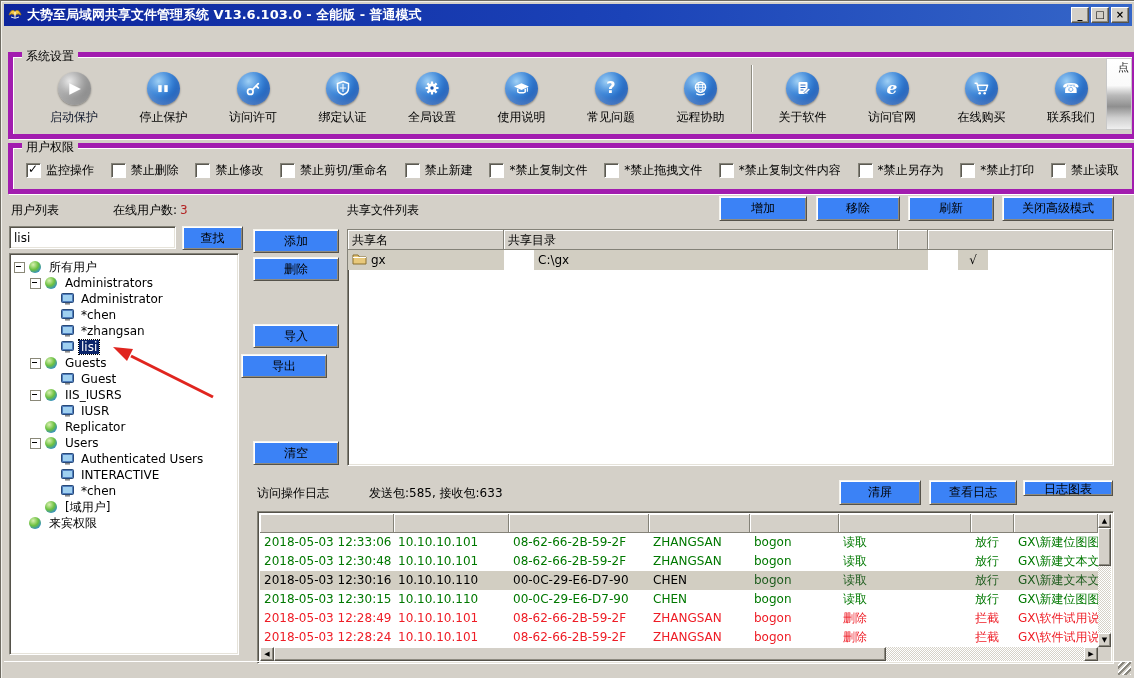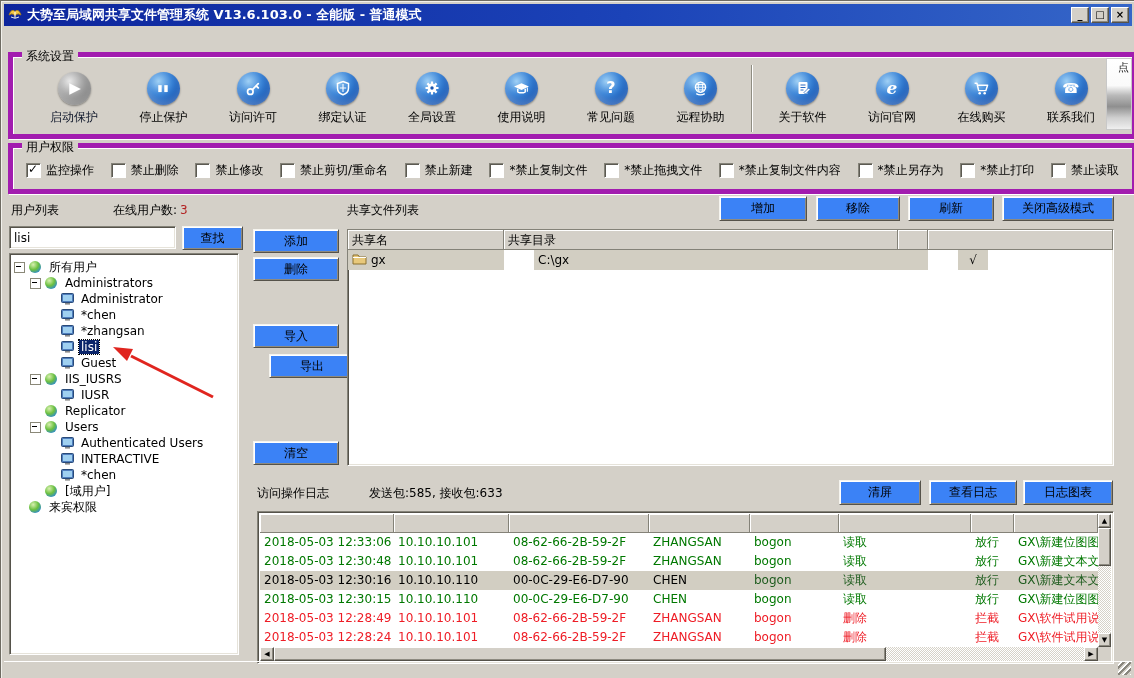--- a/index.html
+++ b/index.html
@@ -72,38 +72,38 @@
   .expander::after{content:"";position:absolute;left:1px;top:3px;width:5px;height:1px;background:#000;}
   .node-icon{width:14px;height:13px;flex:none;display:inline-flex;align-items:center;}
   .tree-globe{width:12px;height:12px;border-radius:50%;
     background:radial-gradient(circle at 35% 30%,#d8f0b0,#6cc040 45%,#2e8ad0 80%,#1a5cb0);}
   .node-label{padding:0 2px;}
   .node-label.sel{background:#0a246a;color:#fff;outline:1px dotted #000;outline-offset:0;}
   
   #btn-add{left:252px;top:228px;width:86px;height:24px;}
   #btn-del{left:252px;top:256px;width:86px;height:24px;}
   #btn-import{left:252px;top:323px;width:86px;height:24px;}
-  #btn-export{left:268px;top:353px;width:86px;height:24px;}
+  #btn-export{left:240px;top:353px;width:86px;height:24px;}
   #btn-clear{left:252px;top:440px;width:86px;height:24px;}
   
   #sharebox{position:absolute;left:346px;top:228px;width:767px;height:237px;box-sizing:border-box;}
   .sh-header{display:flex;height:20px;}
   .hcell{background:#d4d0c8;border-right:1px solid #848278;border-bottom:1px solid #848278;
     box-shadow:inset 1px 1px 0 #fff;padding:2px 4px;box-sizing:border-box;white-space:nowrap;overflow:hidden;cursor:pointer;}
   .sh-c0{width:156px;flex:none;}.sh-c1{width:394px;flex:none;}.sh-c2{width:30px;flex:none;}.sh-c3{flex:1;min-width:0;}
   .sh-row{display:flex;height:20px;cursor:pointer;gap:30px;}
   .sh-cell{padding:0 4px;box-sizing:border-box;display:flex;align-items:center;gap:4px;overflow:hidden;white-space:nowrap;}
   .sh-row .sh-c0,.sh-row .sh-c1,.sh-row .sh-c2{background:#d2cec2;}
   .sh-check{justify-content:center;}
   
   #lbl-log{left:256px;top:484px;}
   #lbl-packets{left:368px;top:484px;}
   #btn-clearlog{left:838px;top:479px;width:82px;height:25px;}
   #btn-viewlog{left:928px;top:479px;width:88px;height:25px;}
-  #btn-logchart{left:1022px;top:479px;width:90px;height:25px;}
+  #btn-logchart{left:1022px;top:479px;width:90px;height:16px;}
   #logbox{position:absolute;left:256px;top:510px;width:857px;height:153px;box-sizing:border-box;}
   .log-content{position:absolute;left:2px;top:2px;right:15px;bottom:16px;overflow:hidden;background:#fff;}
   .lg-header{display:flex;height:19px;}
   .lg-row{display:flex;height:19px;line-height:18px;}
   .lg-cell{padding:0 4px;box-sizing:border-box;overflow:hidden;white-space:nowrap;flex:none;}
   .lg-c0{width:134px;flex:none;}.lg-c1{width:115px;flex:none;}.lg-c2{width:140px;flex:none;}
   .lg-c3{width:101px;flex:none;}.lg-c4{width:89px;flex:none;}.lg-c5{width:132px;flex:none;}
   .lg-c6{width:43px;flex:none;}.lg-c7{flex:1;min-width:0;}
   .lr-green{color:#007800;}
   .lr-red{color:#ee1c25;}
@@ -392,20 +392,27 @@
       <div class="tree-row" style="padding-left: 36px;">
     <span class="expander" style="visibility: hidden;"></span>
     <span class="node-icon">
           <svg width="13" height="13" viewBox="0 0 13 13">
             <rect x="0.5" y="0.5" width="12" height="9" rx="1" fill="#4f7dbd" stroke="#284a78"></rect>
             <rect x="2" y="2" width="9" height="6" fill="#9fd0f0"></rect>
             <rect x="4" y="10" width="5" height="1.6" fill="#8a8a8a"></rect>
           </svg>
         </span>
     <span class="node-label sel">lisi</span>
+  </div>
+      <div class="tree-row" style="padding-left: 20px;">
+    <span class="expander"></span>
+    <span class="node-icon">
+          <span class="tree-globe"></span>
+        </span>
+    <span class="node-label">Guests</span>
   </div>
       <div class="tree-row" style="padding-left: 36px;">
     <span class="expander" style="visibility: hidden;"></span>
     <span class="node-icon">
           <svg width="13" height="13" viewBox="0 0 13 13">
             <rect x="0.5" y="0.5" width="12" height="9" rx="1" fill="#4f7dbd" stroke="#284a78"></rect>
             <rect x="2" y="2" width="9" height="6" fill="#9fd0f0"></rect>
             <rect x="4" y="10" width="5" height="1.6" fill="#8a8a8a"></rect>
           </svg>
         </span>

